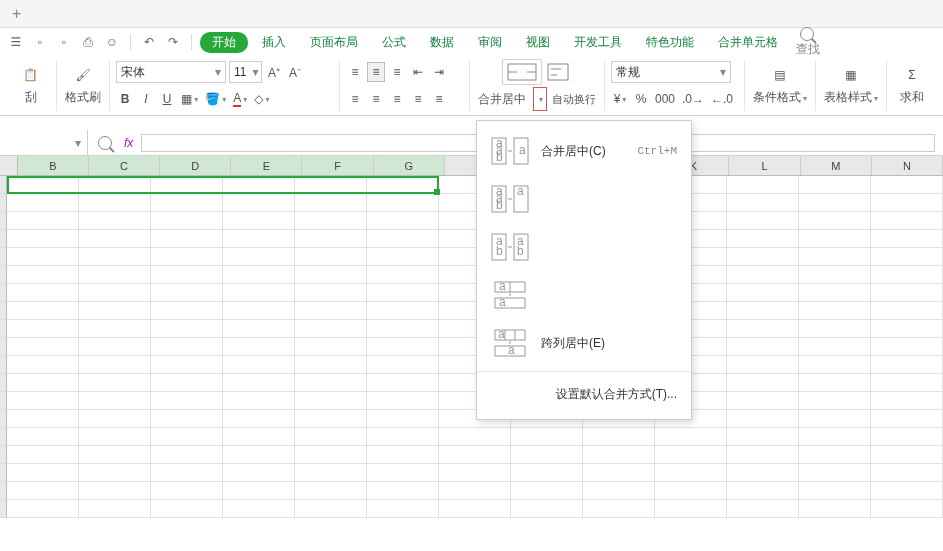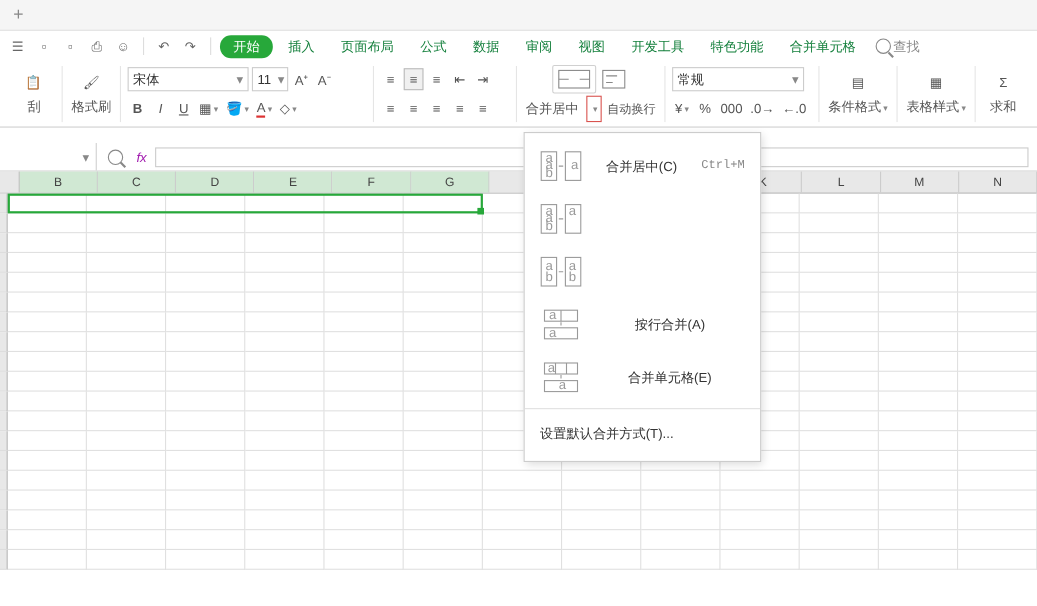--- a/index.html
+++ b/index.html
@@ -9,21 +9,21 @@
 .tab { display: flex; align-items: center; height: 100%; padding: 0 10px; background: #fff; border-right: 1px solid #e0e0e0; min-width: 200px; position: relative; }
 .tab-icon { width: 14px; height: 14px; background: #27a83a; margin-right: 6px; }
 .tab-close { position: absolute; right: 8px; color: #888; cursor: pointer; font-size: 14px; }
 .tab-add { padding: 0 12px; color: #888; font-size: 16px; cursor: pointer; }
 
 .toolbar-row1 { display: flex; align-items: center; height: 28px; padding: 0 6px; gap: 4px; }
 .qat-btn { width: 20px; height: 20px; display: flex; align-items: center; justify-content: center; color: #666; cursor: pointer; }
 .qat-sep { width: 1px; height: 16px; background: #ddd; margin: 0 4px; }
 .ribbon-tab { padding: 2px 10px; color: #15803d; cursor: pointer; }
 .ribbon-tab.active { background: #27a83a; color: #fff; border-radius: 10px; padding: 2px 12px; }
-.search-box { display: flex; align-items: center; color: #888; margin-left: 4px; cursor: pointer; }
+.search-box { display: flex; align-items: center; color: #888; margin-left: 4px; cursor: pointer; flex-direction: column; }
 .search-icon { width: 14px; height: 14px; border: 1.5px solid #888; border-radius: 50%; position: relative; margin-right: 2px; }
 .search-icon::after { content: ""; position: absolute; width: 6px; height: 1.5px; background: #888; transform: rotate(45deg); bottom: -2px; right: -4px; }
 
 .ribbon { display: flex; height: 60px; border-bottom: 1px solid #d0d0d0; padding: 4px 6px; }
 .rib-group { display: flex; flex-direction: column; justify-content: space-between; padding: 0 6px; border-right: 1px solid #e5e5e5; }
 .rib-group:last-child { border-right: none; }
 .rib-row { display: flex; align-items: center; gap: 3px; height: 24px; }
 .rib-btn { display: flex; align-items: center; justify-content: center; min-width: 18px; height: 20px; color: #555; cursor: pointer; padding: 0 2px; }
 .rib-btn.big { flex-direction: column; height: 48px; min-width: 38px; font-size: 11px; color: #555; gap: 2px; }
 .rib-btn.big .icon-box { width: 24px; height: 24px; display: flex; align-items: center; justify-content: center; }
@@ -50,24 +50,24 @@
 .row-h { height: 18px; border-bottom: 1px solid #ddd; border-right: 1px solid #bbb; background: #e8e8e8; }
 .cells { position: relative; flex: 1; }
 .cell-row { display: flex; height: 18px; }
 .cell { width: 72px; height: 18px; border-right: 1px solid #e0e0e0; border-bottom: 1px solid #e0e0e0; }
 .selection { position: absolute; left: 0; top: 0; width: 432px; height: 18px; border: 2px solid #27a83a; pointer-events: none; }
 .sel-handle { position: absolute; right: -3px; bottom: -3px; width: 6px; height: 6px; background: #27a83a; }
 
 .dropdown-menu { position: absolute; left: 476px; top: 120px; width: 216px; background: #fff; border: 1px solid #ccc; box-shadow: 2px 3px 8px rgba(0,0,0,0.15); padding: 6px 0; z-index: 100; }
 .dd-item { display: flex; align-items: center; padding: 10px 14px; gap: 12px; cursor: pointer; color: #333; }
 .dd-item .dd-icon { width: 38px; height: 28px; display: flex; align-items: center; justify-content: center; }
-.dd-item .dd-label { flex: 1; text-align: center; }
+.dd-item .dd-label { flex: 1; }
 .dd-item .dd-accel { color: #888; font-size: 11px; font-family: Liberation Mono, monospace; }
 .dd-sep { height: 1px; background: #e0e0e0; margin: 4px 0; }
-.dd-item.center { justify-content: flex-start; }
+.dd-item.center { justify-content: flex-end; }
 
 svg { display: block; }
 </style>
 </head>
 <body>
 
 <div class="tab-bar">
   <div class="tab-add">+</div>
 </div>
 
@@ -608,33 +608,32 @@
     <span class="dd-icon">
       <svg width="38" height="28">
           <rect x="4" y="1" width="30" height="10" fill="none" stroke="#999"></rect>
           <line x1="19" y1="1" x2="19" y2="11" stroke="#999"></line>
           <text x="8" y="9" font-size="6" fill="#999">a</text>
           <path d="M19 12v3" stroke="#999"></path>
           <rect x="4" y="17" width="30" height="10" fill="none" stroke="#999"></rect>
           <text x="8" y="25" font-size="6" fill="#999">a</text>
         </svg>
     </span>
-    <span class="dd-label">按行合并(A)</span>
   </div>
   <div class="dd-item">
     <span class="dd-icon">
       <svg width="38" height="28">
           <rect x="4" y="1" width="30" height="10" fill="none" stroke="#999"></rect>
           <line x1="14" y1="1" x2="14" y2="11" stroke="#999"></line>
           <line x1="24" y1="1" x2="24" y2="11" stroke="#999"></line>
           <text x="7" y="9" font-size="6" fill="#999">a</text>
           <path d="M19 12v3" stroke="#999"></path>
           <rect x="4" y="17" width="30" height="10" fill="none" stroke="#999"></rect>
           <text x="17" y="25" font-size="6" fill="#999">a</text>
         </svg>
     </span>
-    <span class="dd-label">合并单元格(E)</span>
+    <span class="dd-label">跨列居中(E)</span>
   </div>
   <div class="dd-sep"></div>
   <div class="dd-item center">
     <span>设置默认合并方式(T)...</span>
   </div>
 </div>
 
 </body></html>

